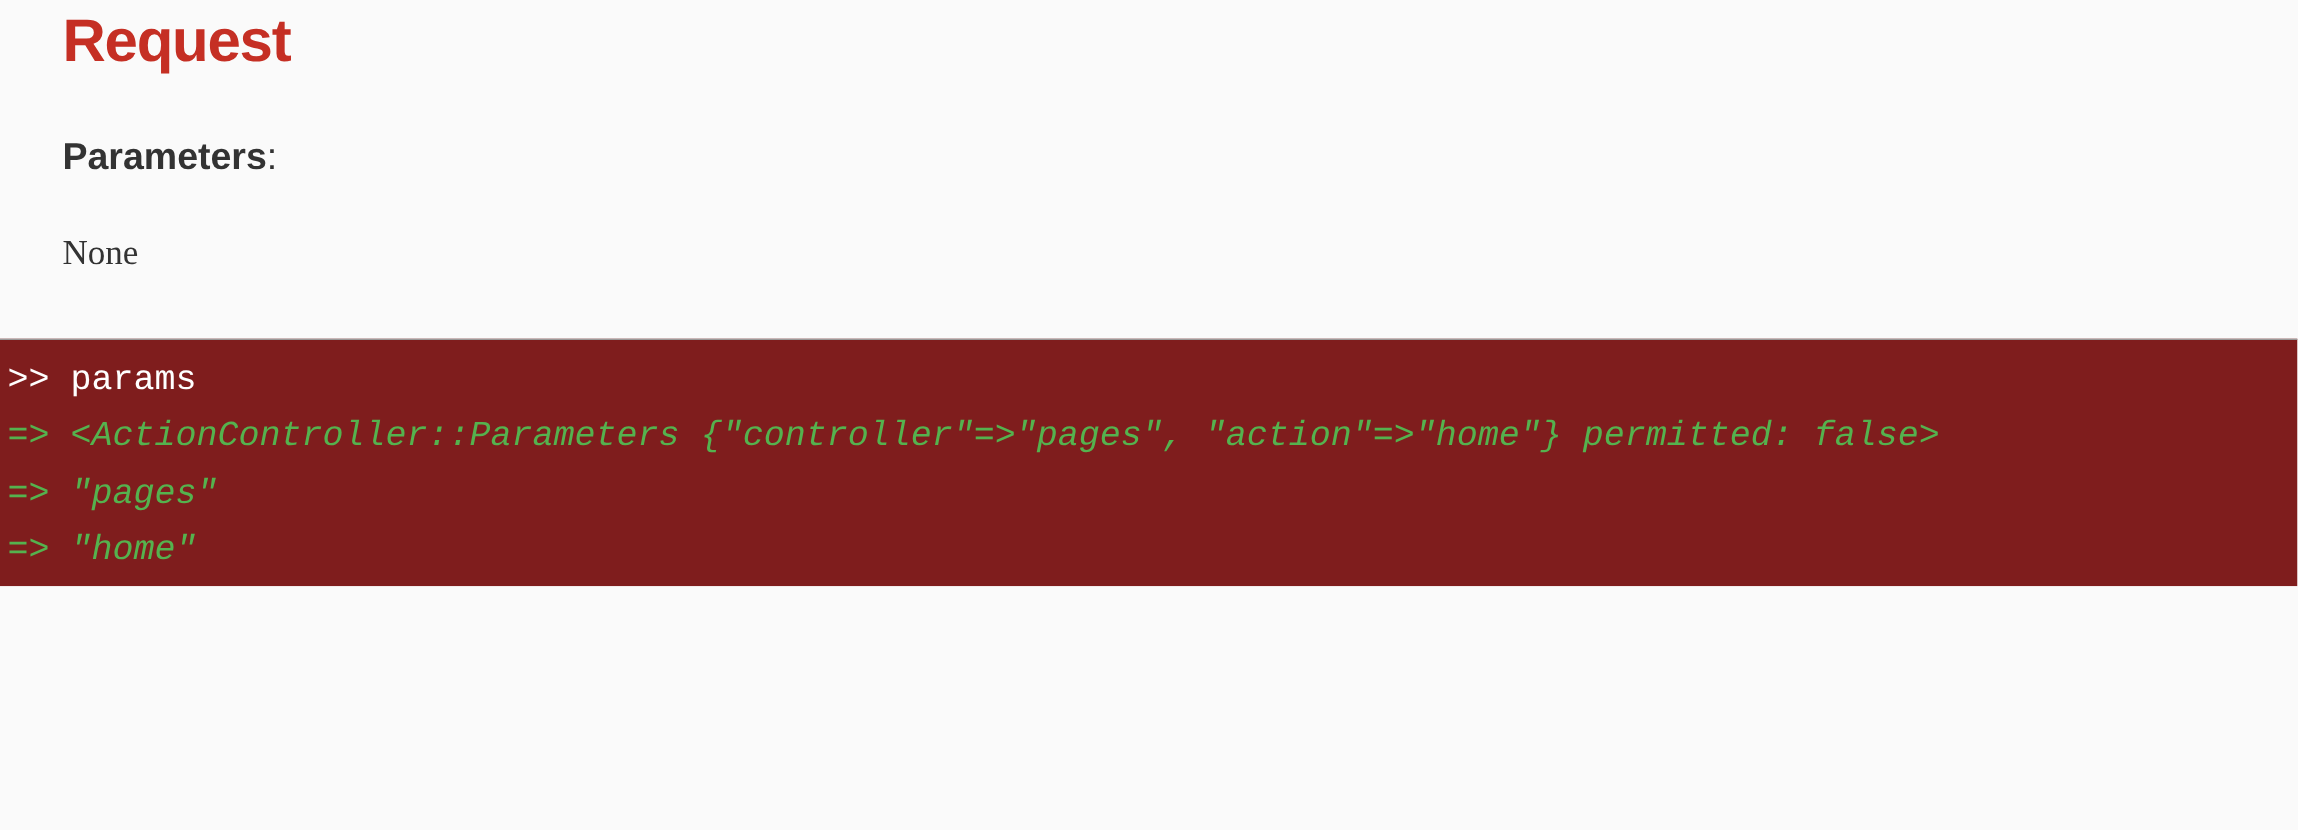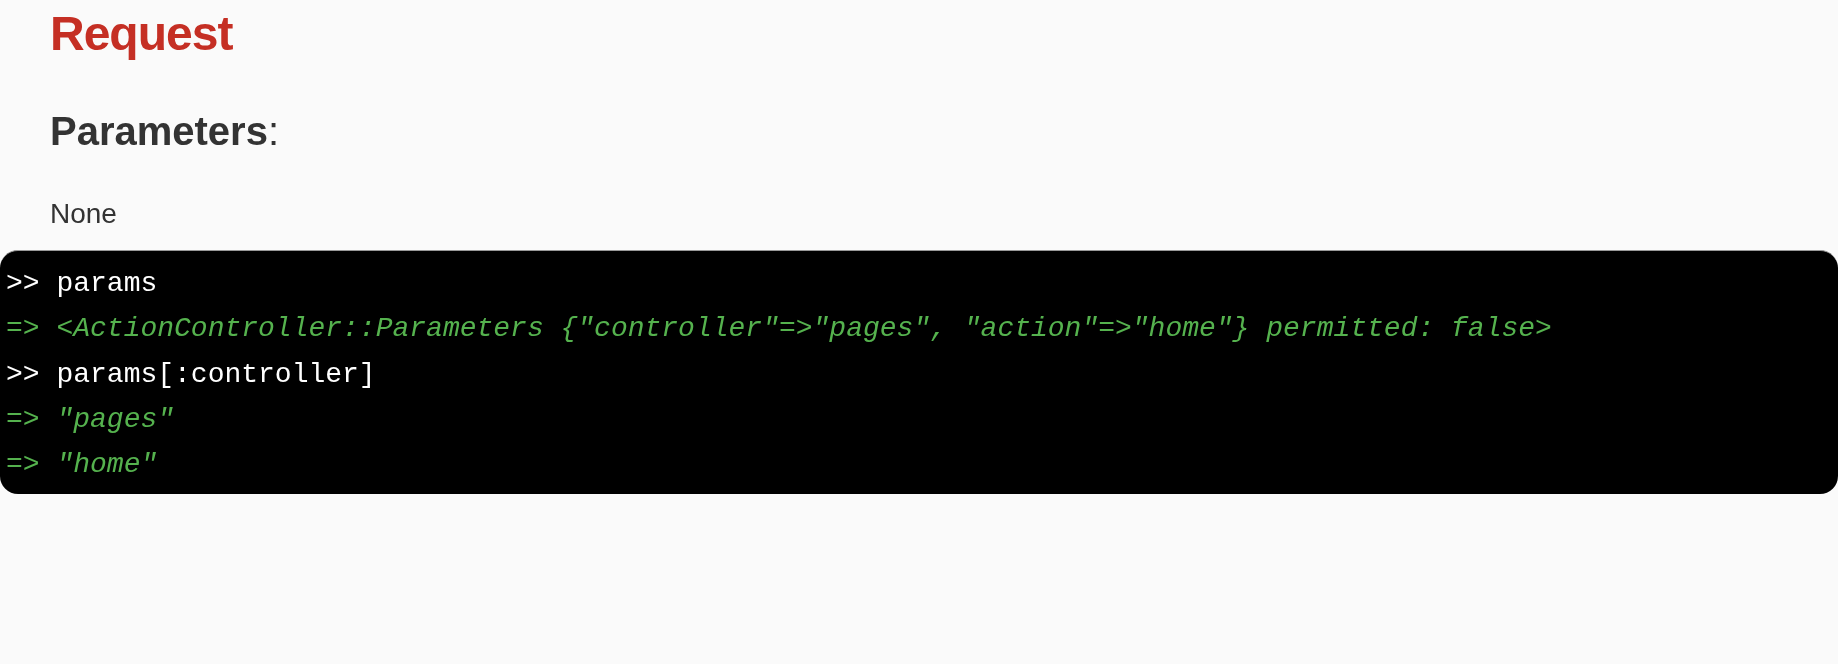--- a/index.html
+++ b/index.html
@@ -18,45 +18,44 @@
     }
     .heading-request {
       color: #c52f24;
       font-size: 48px;
       font-weight: 700;
       letter-spacing: -1px;
       padding-top: 6px;
       padding-bottom: 48px;
     }
     .parameters-line {
-      font-size: 40px;
+      font-size: 30px;
       color: #333;
       padding-bottom: 44px;
     }
     .parameters-label {
       font-weight: 700;
     }
     .parameters-colon {
       font-weight: 400;
     }
     .none-value {
-      font-family: Liberation Sans, sans-serif;
+      font-family: Liberation Serif, serif;
       font-size: 28px;
       color: #333;
-      padding-bottom: 20px;
+      padding-bottom: 52px;
     }
     .console {
-      background: #000000;
+      background: #7f1d1d;
       border-top: 1px solid #999;
       font-family: "Menlo", "Consolas", "Courier New", monospace;
       font-size: 28px;
       line-height: 1.62;
       padding: 10px 6px 6px 6px;
       color: #fff;
-      border-radius: 18px;
     }
     .console-line {
       white-space: pre;
     }
     .prompt-in {
       color: #ffffff;
     }
     .prompt-out {
       color: #55b24e;
     }
@@ -75,16 +74,15 @@
   <h1 class="heading-request">Request</h1>
   <div class="parameters-line">
     <span class="parameters-label">Parameters</span><span class="parameters-colon">:</span>
   </div>
   <div class="none-value">None</div>
 </div>
 
 <div class="console">
   <div class="console-line"><span class="prompt-in">&gt;&gt; </span><span class="input-text">params</span></div>
   <div class="console-line"><span class="prompt-out">=&gt; </span><span class="output-text">&lt;ActionController::Parameters {"controller"=&gt;"pages", "action"=&gt;"home"} permitted: false&gt;</span></div>
-  <div class="console-line"><span class="prompt-in">&gt;&gt; </span><span class="input-text">params[:controller]</span></div>
   <div class="console-line"><span class="prompt-out">=&gt; </span><span class="output-text">"pages"</span></div>
   <div class="console-line"><span class="prompt-out">=&gt; </span><span class="output-text">"home"</span></div>
 </div>
 
 </body></html>

